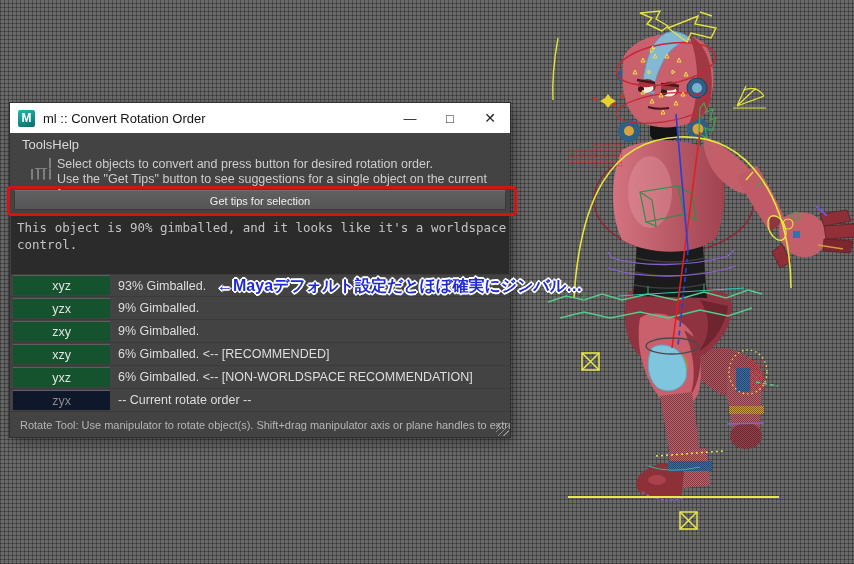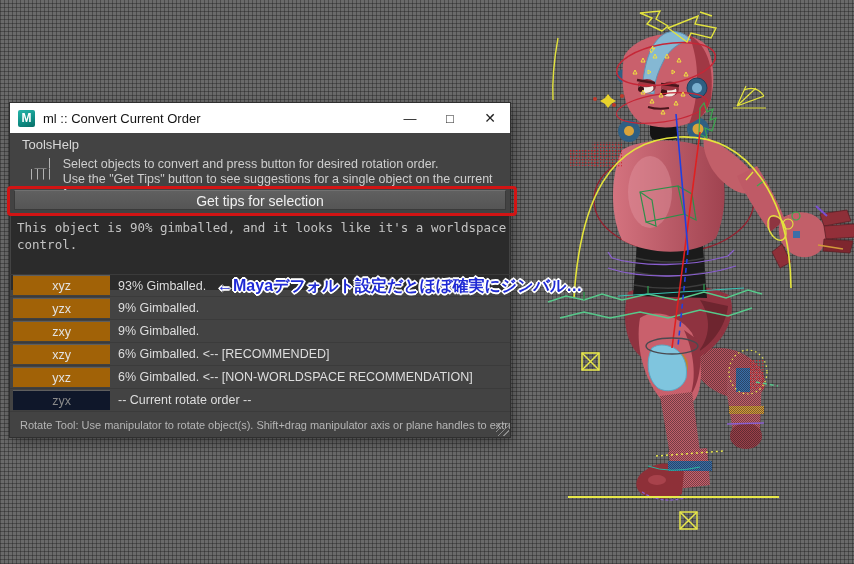--- a/index.html
+++ b/index.html
@@ -36,44 +36,44 @@
   .winbtn {
     width:40px; height:30px; display:flex; align-items:center; justify-content:center;
     font-size:13px; color:#222; cursor:default;
   }
   .winbtn.close { font-size:14px; }
   .menubar { height:22px; display:flex; align-items:center; padding-left:12px; }
   .menu-item { color:#d8d8d8; font-size:13px; }
   .instructions { height:32px; display:flex; align-items:flex-start; padding:2px 0 0 14px; }
   .ascii-icon {
     font-family:"DejaVu Sans Mono", monospace; font-size:10px; line-height:11px;
-    color:#c8c8c8; width:30px; text-align:right; margin-right:10px; white-space:pre;
+    color:#c8c8c8; width:30px; text-align:right; margin-right:4px; white-space:pre;
   }
   .instr-lines { font-size:12.5px; line-height:15px; color:#cecece; }
   .redbox {
     position:absolute; left:-3px; right:-7px; top:83px; height:30px;
     border:3px solid #d21414; border-radius:4px; z-index:5; pointer-events:none;
   }
   .get-tips {
     position:absolute; left:4px; right:4px; top:87px; height:20px;
     background:linear-gradient(#606060,#555555);
     border:1px solid #3a3a3a; border-top-color:#707070;
-    color:#efefef; font-size:14px; text-align:center; line-height:20px;
+    color:#efefef; font-size:11px; text-align:center; line-height:20px;
   }
   .console {
-    position:absolute; left:1px; right:1px; top:113px; height:74px;
+    position:absolute; left:1px; right:1px; top:113px; height:58px;
     background:#2b2b2b; color:#c3c3c3;
     font-family:"DejaVu Sans Mono", monospace; font-size:12.5px; line-height:17px;
     padding:3px 6px; white-space:pre; overflow:hidden;
   }
   .rows { position:absolute; left:0; right:0; top:171px; }
   .rrow { height:23px; display:flex; align-items:center; border-bottom:1px solid #3b3b3b; }
   .rrow:first-child { border-top:1px solid #3b3b3b; }
   .rbtn {
-    width:97px; height:21px; margin-left:3px; background:#a16207;
+    width:97px; height:21px; margin-left:3px; background:#14532d;
     border-top:1px solid #5e5e5e; border-bottom:1px solid #404040;
     color:#e2e2e2; text-align:center; line-height:20px; font-size:12.5px;
   }
   .rrow.disabled .rbtn { color:#8a8a8a; background:#0f172a; }
   .rlabel { margin-left:8px; color:#dedede; font-size:12.5px; white-space:nowrap; }
   .statusbar {
     position:absolute; left:0; right:0; bottom:0; height:25px;
     display:flex; align-items:center; padding-left:10px;
     color:#b5b5b5; font-size:11px; white-space:nowrap; overflow:hidden;
   }
@@ -290,21 +290,21 @@
   <g fill="none" stroke="#e8e84a" stroke-width="1.5">
     <rect x="680" y="512" width="17" height="17"></rect>
     <path d="M 680,512 L 697,529 M 697,512 L 680,529"></path>
   </g>
 </svg>
 
 <div class="dialog">
 
   <div class="titlebar">
     <div class="maya-icon">M</div>
-    <div class="title-text">ml :: Convert Current Order</div>
+    <div class="title-text">ml :: Convert Rotation Order</div>
     <div class="winbtn">—</div>
     <div class="winbtn">□</div>
     <div class="winbtn close">✕</div>
   </div>
 
   <div class="menubar">
     <span class="menu-item">Tools</span>
     <span class="menu-item">Help</span>
   </div>
 

